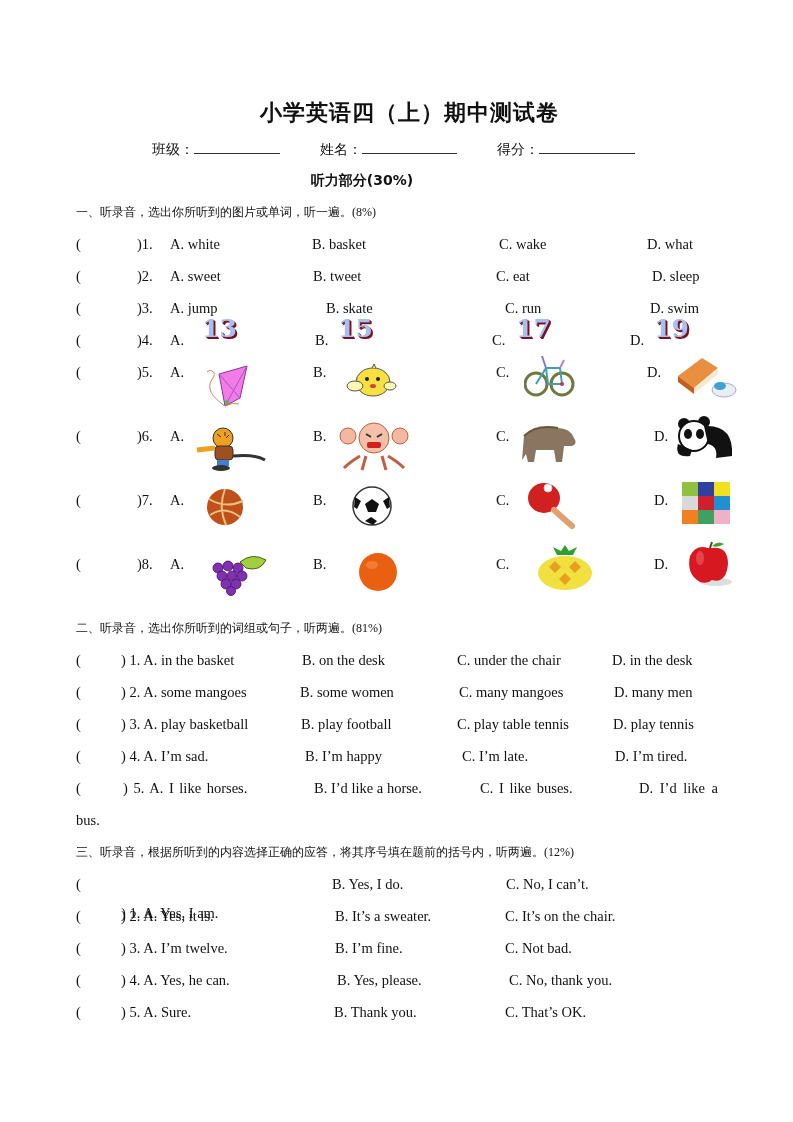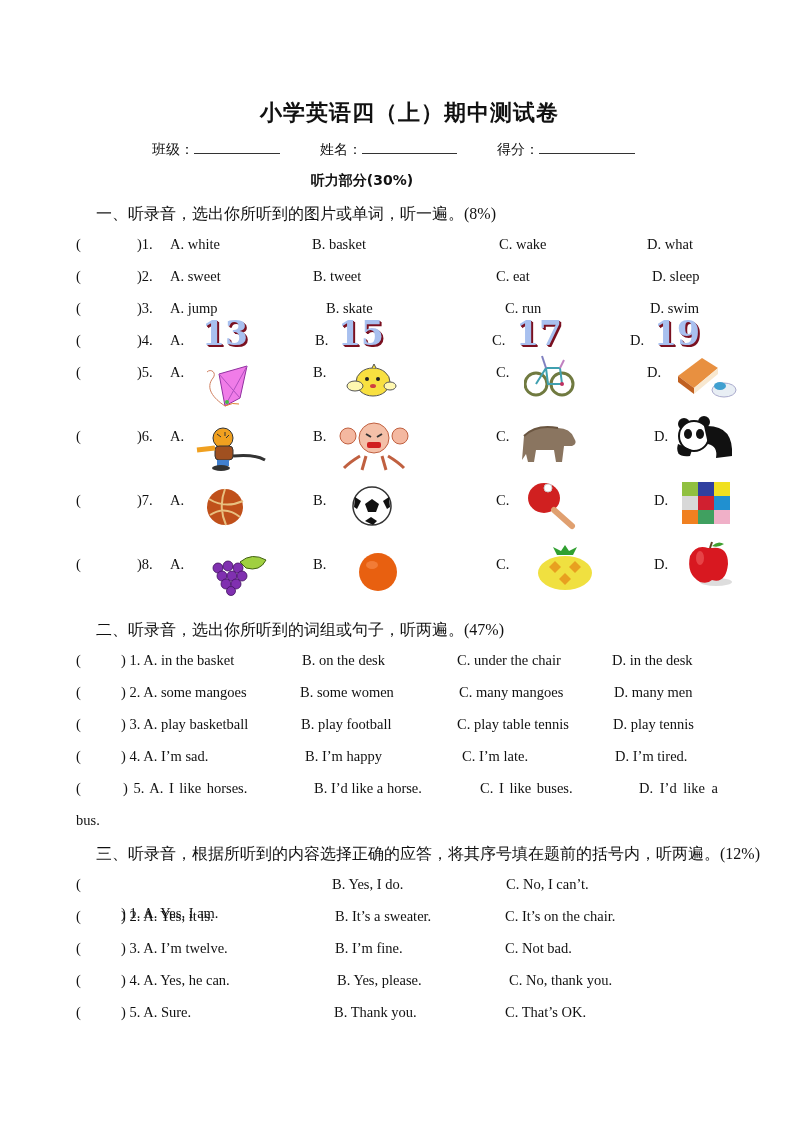--- a/index.html
+++ b/index.html
@@ -3,23 +3,23 @@
 <meta charset="utf-8">
 <style>
   html, body { margin:0; padding:0; background:#fff; }
   body { width:793px; height:1122px; position:relative; overflow:hidden; color:#111;
          font-family:"Liberation Serif","DejaVu Serif",serif; font-size:14.5px; }
   .abs { position:absolute; white-space:nowrap; }
   .title { left:0; width:793px; top:98px; text-align:center; font-family:"DejaVu Sans",sans-serif; font-weight:bold; font-size:22px; letter-spacing:1px;padding-left:13px; }
   .info { top:139px; font-family:"DejaVu Sans",sans-serif; font-size:14px; }
   .blank { display:inline-block; border-bottom:1px solid #333; height:14px; vertical-align:baseline; }
   .subhead { left:0; width:724px; top:172px; text-align:center; font-family:"DejaVu Sans",sans-serif; font-weight:bold; font-size:14px; }
-  .sechead { font-family:"DejaVu Sans",sans-serif; font-size:16px;margin-left:20px; }
+  .sechead { font-family:"DejaVu Sans",sans-serif; font-size:12px; }
   .sechead .pct { font-family:"Liberation Serif",serif; }
-  .num { font-family:"DejaVu Serif",serif; font-weight:bold; font-size:33px; color:#a8c0ef;
+  .num { font-family:"DejaVu Serif",serif; font-weight:bold; font-size:25px; color:#a8c0ef;
          text-shadow:2px 2px 0 #7a1020, 1px 1px 0 #7a1020; }
   .pic { position:absolute; }
 </style>
 </head>
 <body>
 
 <div class="abs title">小学英语四（上）期中测试卷</div>
 
 <div class="abs info" style="left:152px">
   <span>班级：</span><span class="blank" style="width:86px"></span>
@@ -226,21 +226,21 @@
   <svg class="pic" style="left:686px;top:540px" width="50" height="50">
     <ellipse cx="30" cy="42" rx="16" ry="4" fill="#ddd"></ellipse>
     <path d="M22,8 Q10,4 4,16 Q0,34 14,42 Q22,44 26,40 Q40,44 42,24 Q42,6 26,8 Z" fill="#d81820"></path>
     <path d="M24,8 L26,2" stroke="#604020" stroke-width="2"></path>
     <path d="M26,6 Q32,0 38,4 Q32,8 26,6 Z" fill="#40a030"></path>
     <ellipse cx="14" cy="18" rx="4" ry="7" fill="#f06060" opacity="0.6"></ellipse>
   </svg>
 </div>
 
 <div class="abs sechead" style="left:76px;top:620px">
-  <span>二、听录音，选出你所听到的词组或句子，听两遍。</span><span class="pct">(47%)</span>
+  <span>二、听录音，选出你所听到的词组或句子，听两遍。</span><span class="pct">(81%)</span>
 </div>
 
 <div>
   <span class="abs" style="left:76px;top:652px">(</span>
   <span class="abs" style="left:121px;top:652px">) 1. A. in the basket</span>
   <span class="abs" style="left:302px;top:652px">B. on the desk</span>
   <span class="abs" style="left:457px;top:652px">C. under the chair</span>
   <span class="abs" style="left:612px;top:652px">D. in the desk</span>
 </div>
 <div>

